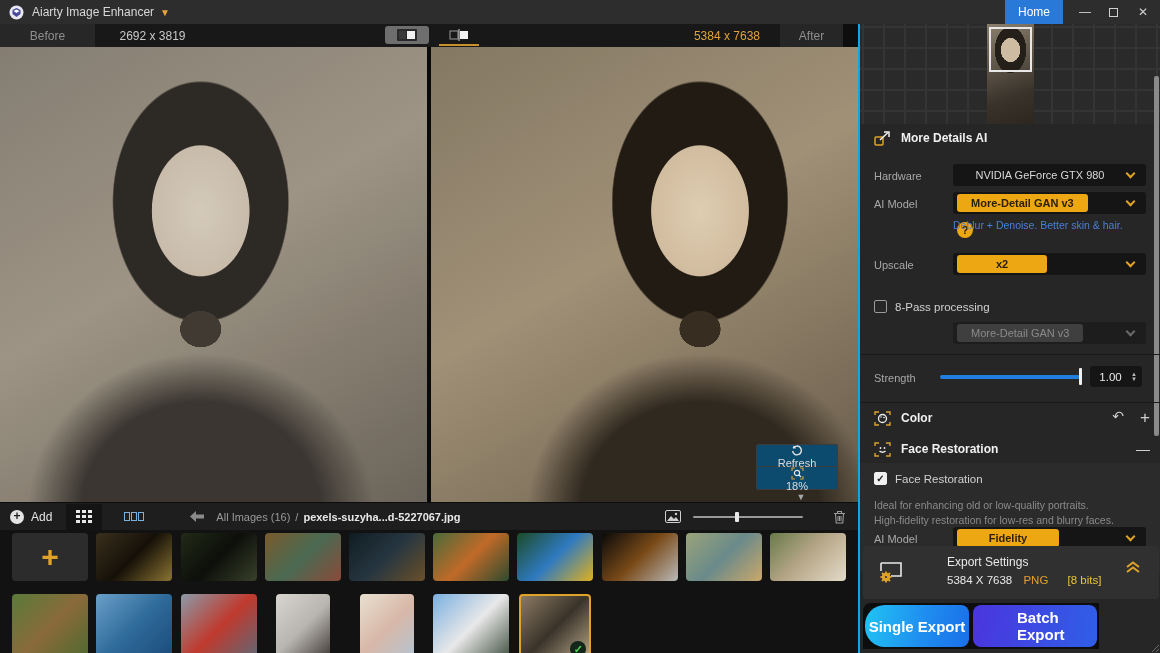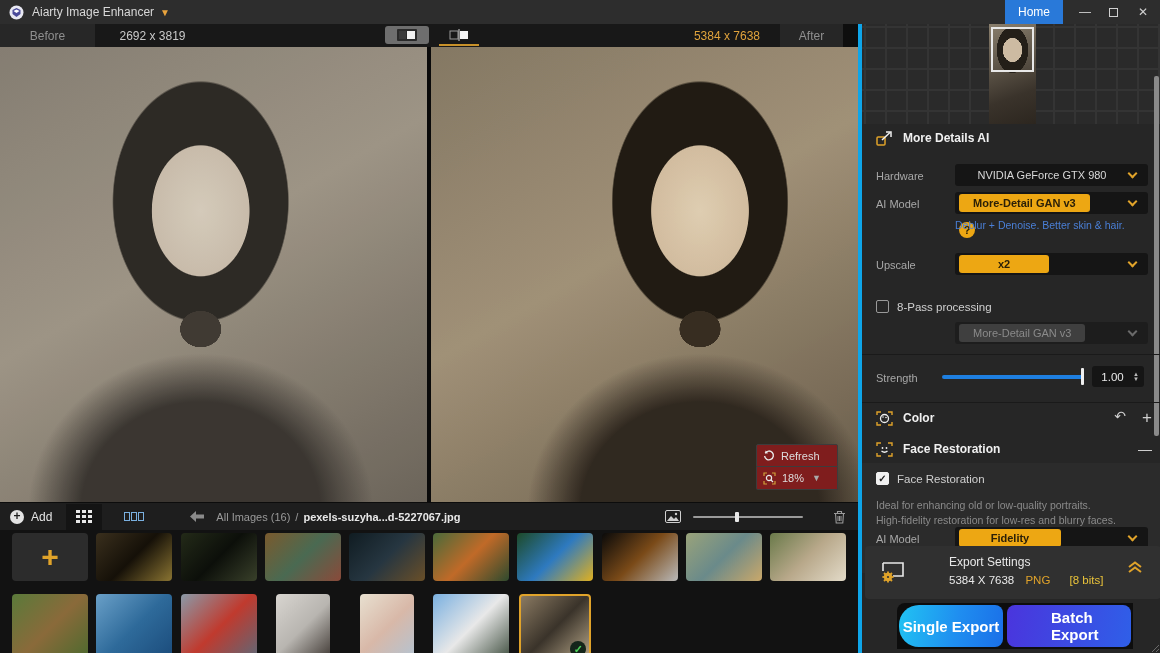--- a/index.html
+++ b/index.html
@@ -15,21 +15,21 @@
   .home-btn { position:absolute; right:97px; top:0; width:58px; height:24px; background:#2979d9; color:#fff; font-size:12px; display:flex; align-items:center; justify-content:center; cursor:pointer; }
   .winctl { position:absolute; top:0; width:26px; height:24px; display:flex; align-items:center; justify-content:center; color:#d0d0d0; font-size:12px; cursor:pointer; }
   .winctl.min { right:62px; }
   .winctl.max { right:34px; }
   .winctl.close { right:4px; }
   .max-box { width:9px; height:9px; border:1px solid #d0d0d0; display:inline-block; }
 
   
   .main { position:absolute; top:24px; left:0; width:1160px; height:629px; display:flex; }
   .canvas-col { position:relative; width:858px; height:629px; }
-  .side-panel { position:relative; width:302px; height:629px; background:#262626; border-left:4px solid #0ea5e9; }
+  .side-panel { position:relative; width:302px; height:629px; background:#262626; border-left:2px solid #0ea5e9; }
 
   
   .compare-bar { position:relative; width:858px; height:23px; background:#181818; }
   .before-tab { position:absolute; left:0; top:0; width:95px; height:23px; background:#272727; color:#8f8f8f; font-size:12px; display:flex; align-items:center; justify-content:center; }
   .before-size { position:absolute; left:95px; top:0; width:115px; height:23px; color:#c9c9c9; font-size:12px; display:flex; align-items:center; justify-content:center; }
   .view-toggles { position:absolute; left:385px; top:2px; height:19px; display:flex; gap:8px; }
   .vt-btn { width:44px; height:18px; border-radius:3px; display:flex; align-items:center; justify-content:center; cursor:pointer; position:relative; }
   .vt-btn.sel { background:#6e6e6e; }
   .vt-btn.underl::after { content:""; position:absolute; left:2px; right:2px; bottom:-2px; height:2px; background:#c8912a; }
   .after-size { position:absolute; right:98px; top:0; height:23px; color:#e0a33c; font-size:12px; display:flex; align-items:center; }
@@ -48,21 +48,21 @@
       radial-gradient(34px 30px at var(--fx) 62%, #393026 0%, #393026 60%, rgba(0,0,0,0) 61%),
       radial-gradient(88px 118px at var(--fx) 36%, #d9cab1 0%, #cdbaa0 55%, rgba(0,0,0,0) 56%),
       radial-gradient(150px 205px at var(--fx) 34%, #241f18 0%, #241f18 58%, rgba(0,0,0,0) 59%),
       radial-gradient(230px 210px at var(--fx) 102%, #332c24 0%, #332c24 52%, rgba(0,0,0,0) 75%),
       linear-gradient(150deg, #837866 0%, #9e9079 45%, #685d4d 100%);
   }
   .pane.left .photo-art { --fx:47%; filter:grayscale(.3) brightness(1.04) contrast(.9) blur(.7px); }
   .pane.right .photo-art { --fx:63%; filter:saturate(1.08) contrast(1.04); }
 
   .overlay-ctrls { position:absolute; right:20px; bottom:12px; width:82px; }
-  .refresh-box, .zoom-box { background:#7f1d1d; border:1px solid #3c3c3c; height:23px; display:flex; align-items:center; color:#ddd; font-size:11px; }
+  .refresh-box, .zoom-box { background:#0c4a6e; border:1px solid #3c3c3c; height:23px; display:flex; align-items:center; color:#ddd; font-size:11px;flex-direction:column; }
   .refresh-box { border-radius:2px 2px 0 0; }
   .zoom-box { border-top:none; border-radius:0 0 2px 2px; }
   .refresh-box .g, .zoom-box .g { margin:0 6px; }
   .zoom-caret { margin-left:8px; color:#aaa; font-size:9px; }
 
   
   .gal-toolbar { position:absolute; top:478px; left:0; width:858px; height:28px; background:#1e1e1e; display:flex; align-items:center; border-top:1px solid #0c0c0c; }
   .add-btn { display:flex; align-items:center; gap:7px; margin-left:10px; color:#e4e4e4; font-size:12px; cursor:pointer; }
   .plus-circle { width:14px; height:14px; border-radius:50%; background:#e4e4e4; color:#1e1e1e; font-size:12px; line-height:13px; text-align:center; font-weight:bold; }
   .view-btn { width:36px; height:26px; margin-left:14px; display:flex; align-items:center; justify-content:center; cursor:pointer; }
@@ -136,21 +136,21 @@
   
   .export-card { position:absolute; left:3px; top:522px; width:296px; height:53px; background:#303030; border-radius:4px; }
   .export-icon { position:absolute; left:14px; top:13px; }
   .export-title { position:absolute; left:84px; top:9px; color:#e8e8e8; font-size:12px; }
   .export-line2 { position:absolute; left:84px; top:28px; font-size:11.5px; color:#e0e0e0; }
   .export-line2 .dims { color:#e8e8e8; }
   .export-line2 .fmt { color:#e0a32a; margin-left:8px; }
   .export-line2 .bits { color:#e8c23a; margin-left:16px; }
   .export-collapse { position:absolute; right:18px; top:14px; cursor:pointer; }
 
-  .export-btns { position:absolute; left:3px; top:579px; width:236px; height:46px; background:#0d0d0d; border-radius:8px 0 0 0; display:flex; gap:4px; padding:2px;margin-left:32px; }
+  .export-btns { position:absolute; left:3px; top:579px; width:236px; height:46px; background:#0d0d0d; border-radius:8px 0 0 0; display:flex; gap:4px; padding:2px; }
   .btn-single { flex:1.3; border-radius:20px 8px 8px 20px; background:linear-gradient(100deg,#21c3f3 0%, #1f8ef0 55%, #1a6fe8 100%); color:#fff; font-size:15px; font-weight:bold; display:flex; align-items:center; justify-content:center; cursor:pointer; }
   .btn-batch { flex:1; border-radius:8px; background:linear-gradient(100deg,#4a35dd 0%, #2f5fe8 100%); color:#fff; font-size:15px; font-weight:bold; display:flex; align-items:center; justify-content:center; cursor:pointer;padding-left:44px; }
   .resize-grip { position:absolute; right:1px; bottom:1px; }
 
   .g svg { display:block; }
 </style>
 </head>
 <body>
 
 <div class="window">

